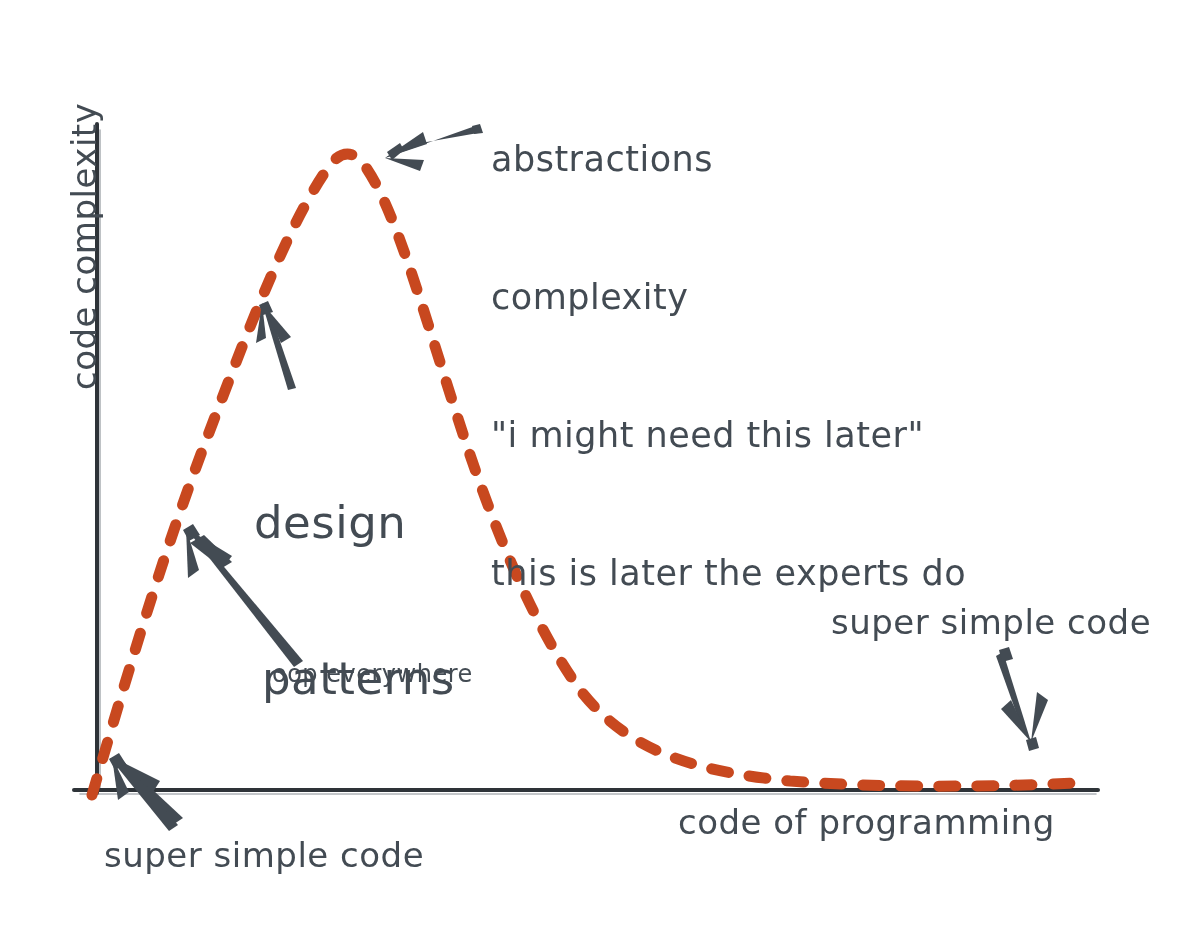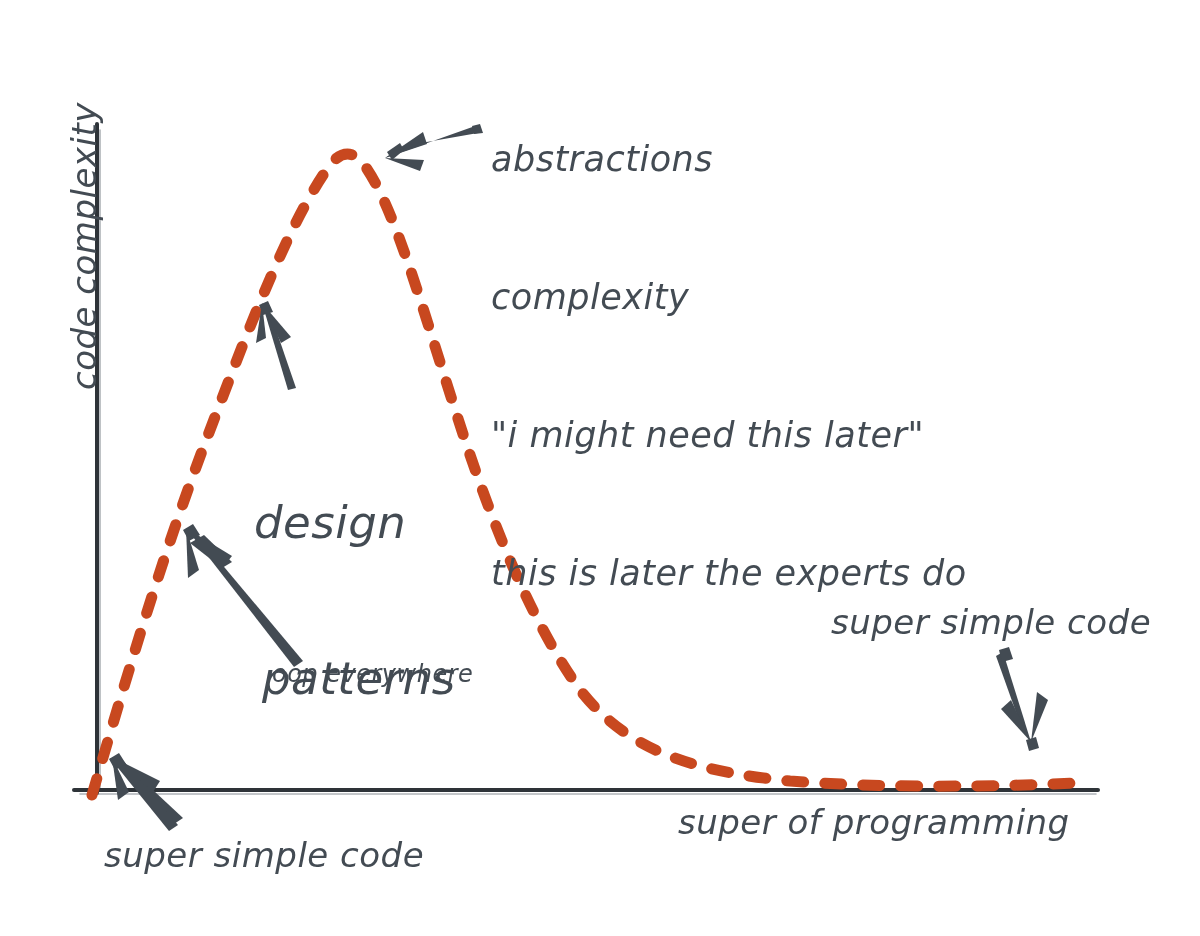--- a/index.html
+++ b/index.html
@@ -10,21 +10,20 @@
   }
   body {
     font-family: "DejaVu Sans", sans-serif;
   }
   #canvas {
     position: relative;
     width: 1200px;
     height: 936px;
     background: #ffffff;
     overflow: hidden;
-    font-style: italic;
   }
   #chart-svg {
     position: absolute;
     left: 0;
     top: 0;
     width: 1200px;
     height: 936px;
   }
   .hand-text {
     position: absolute;
@@ -158,17 +157,17 @@
     <span class="ann-line ln1">design</span>
     <span class="ann-line ln2">patterns</span>
   </div>
 
   <div class="hand-text" id="label-oop">oop everywhere</div>
 
   <div class="hand-text" id="label-simple-left">super simple code</div>
 
   <div class="hand-text" id="label-simple-right">super simple code</div>
 
-  <div class="hand-text" id="axis-label-x">super of programming</div>
+  <div class="hand-text" id="axis-label-x">code of programming</div>
 
   <div class="hand-text" id="axis-label-y">code complexity</div>
 
 </div>
 
 </body></html>

